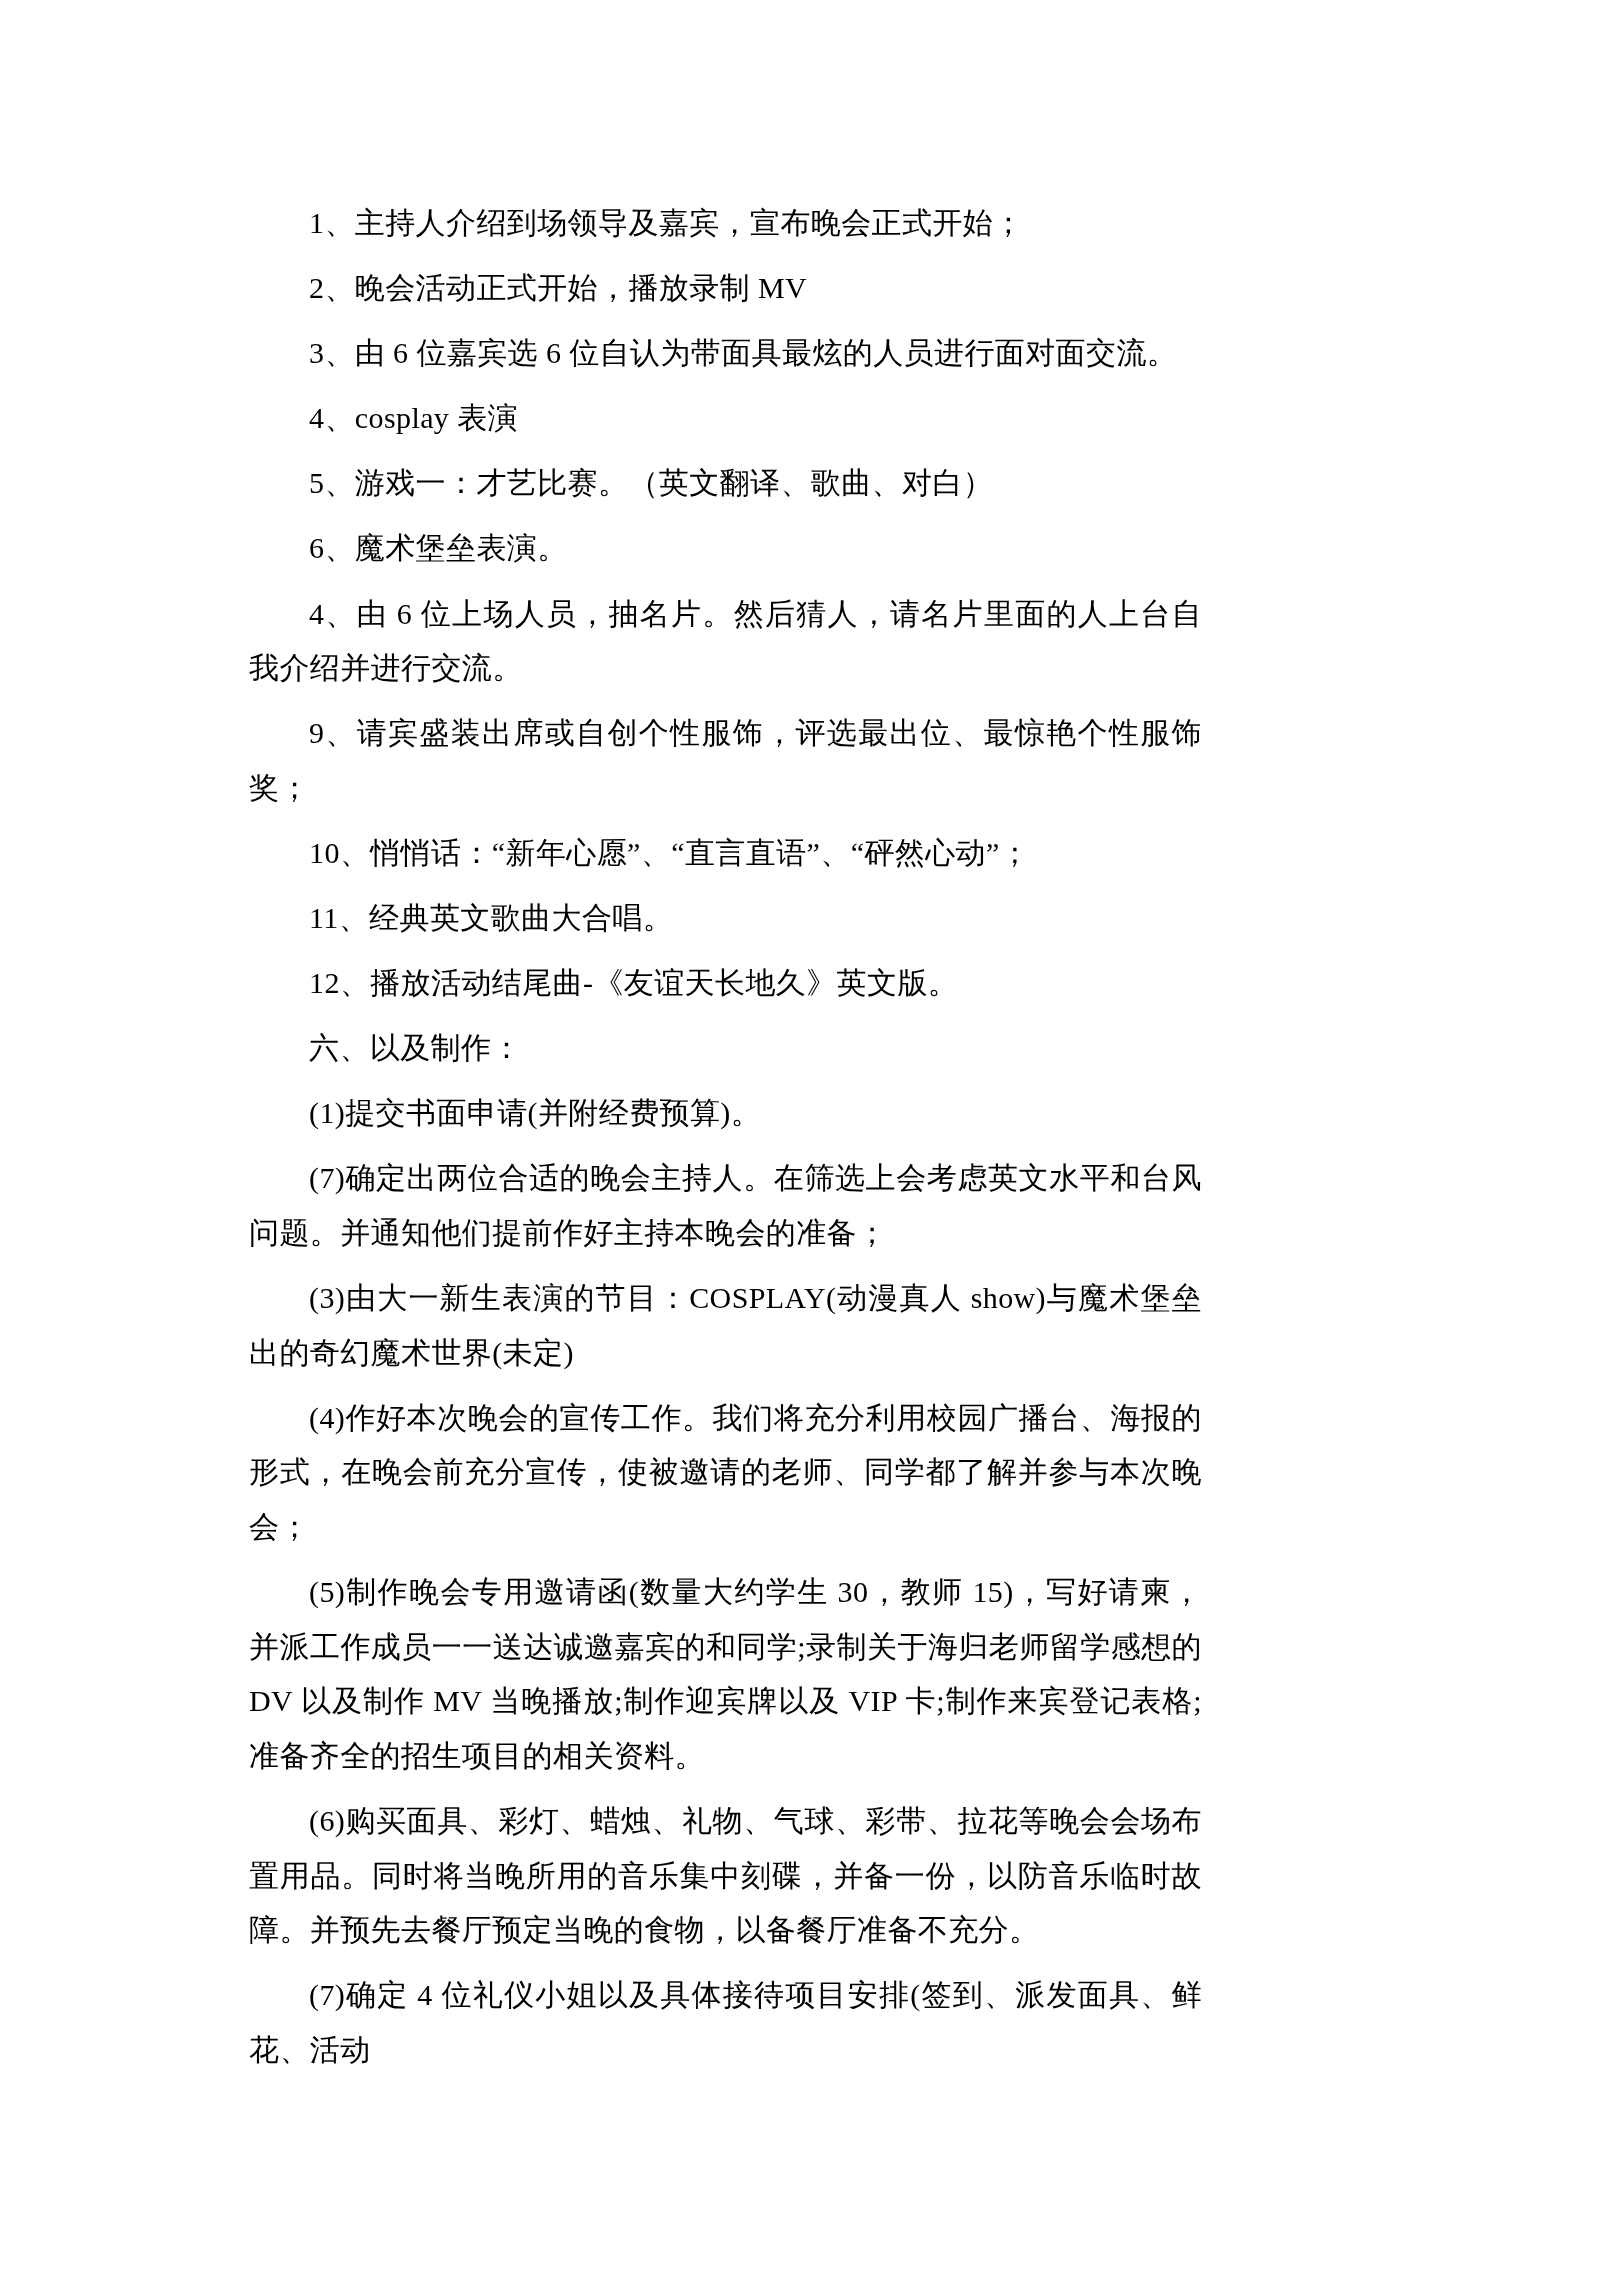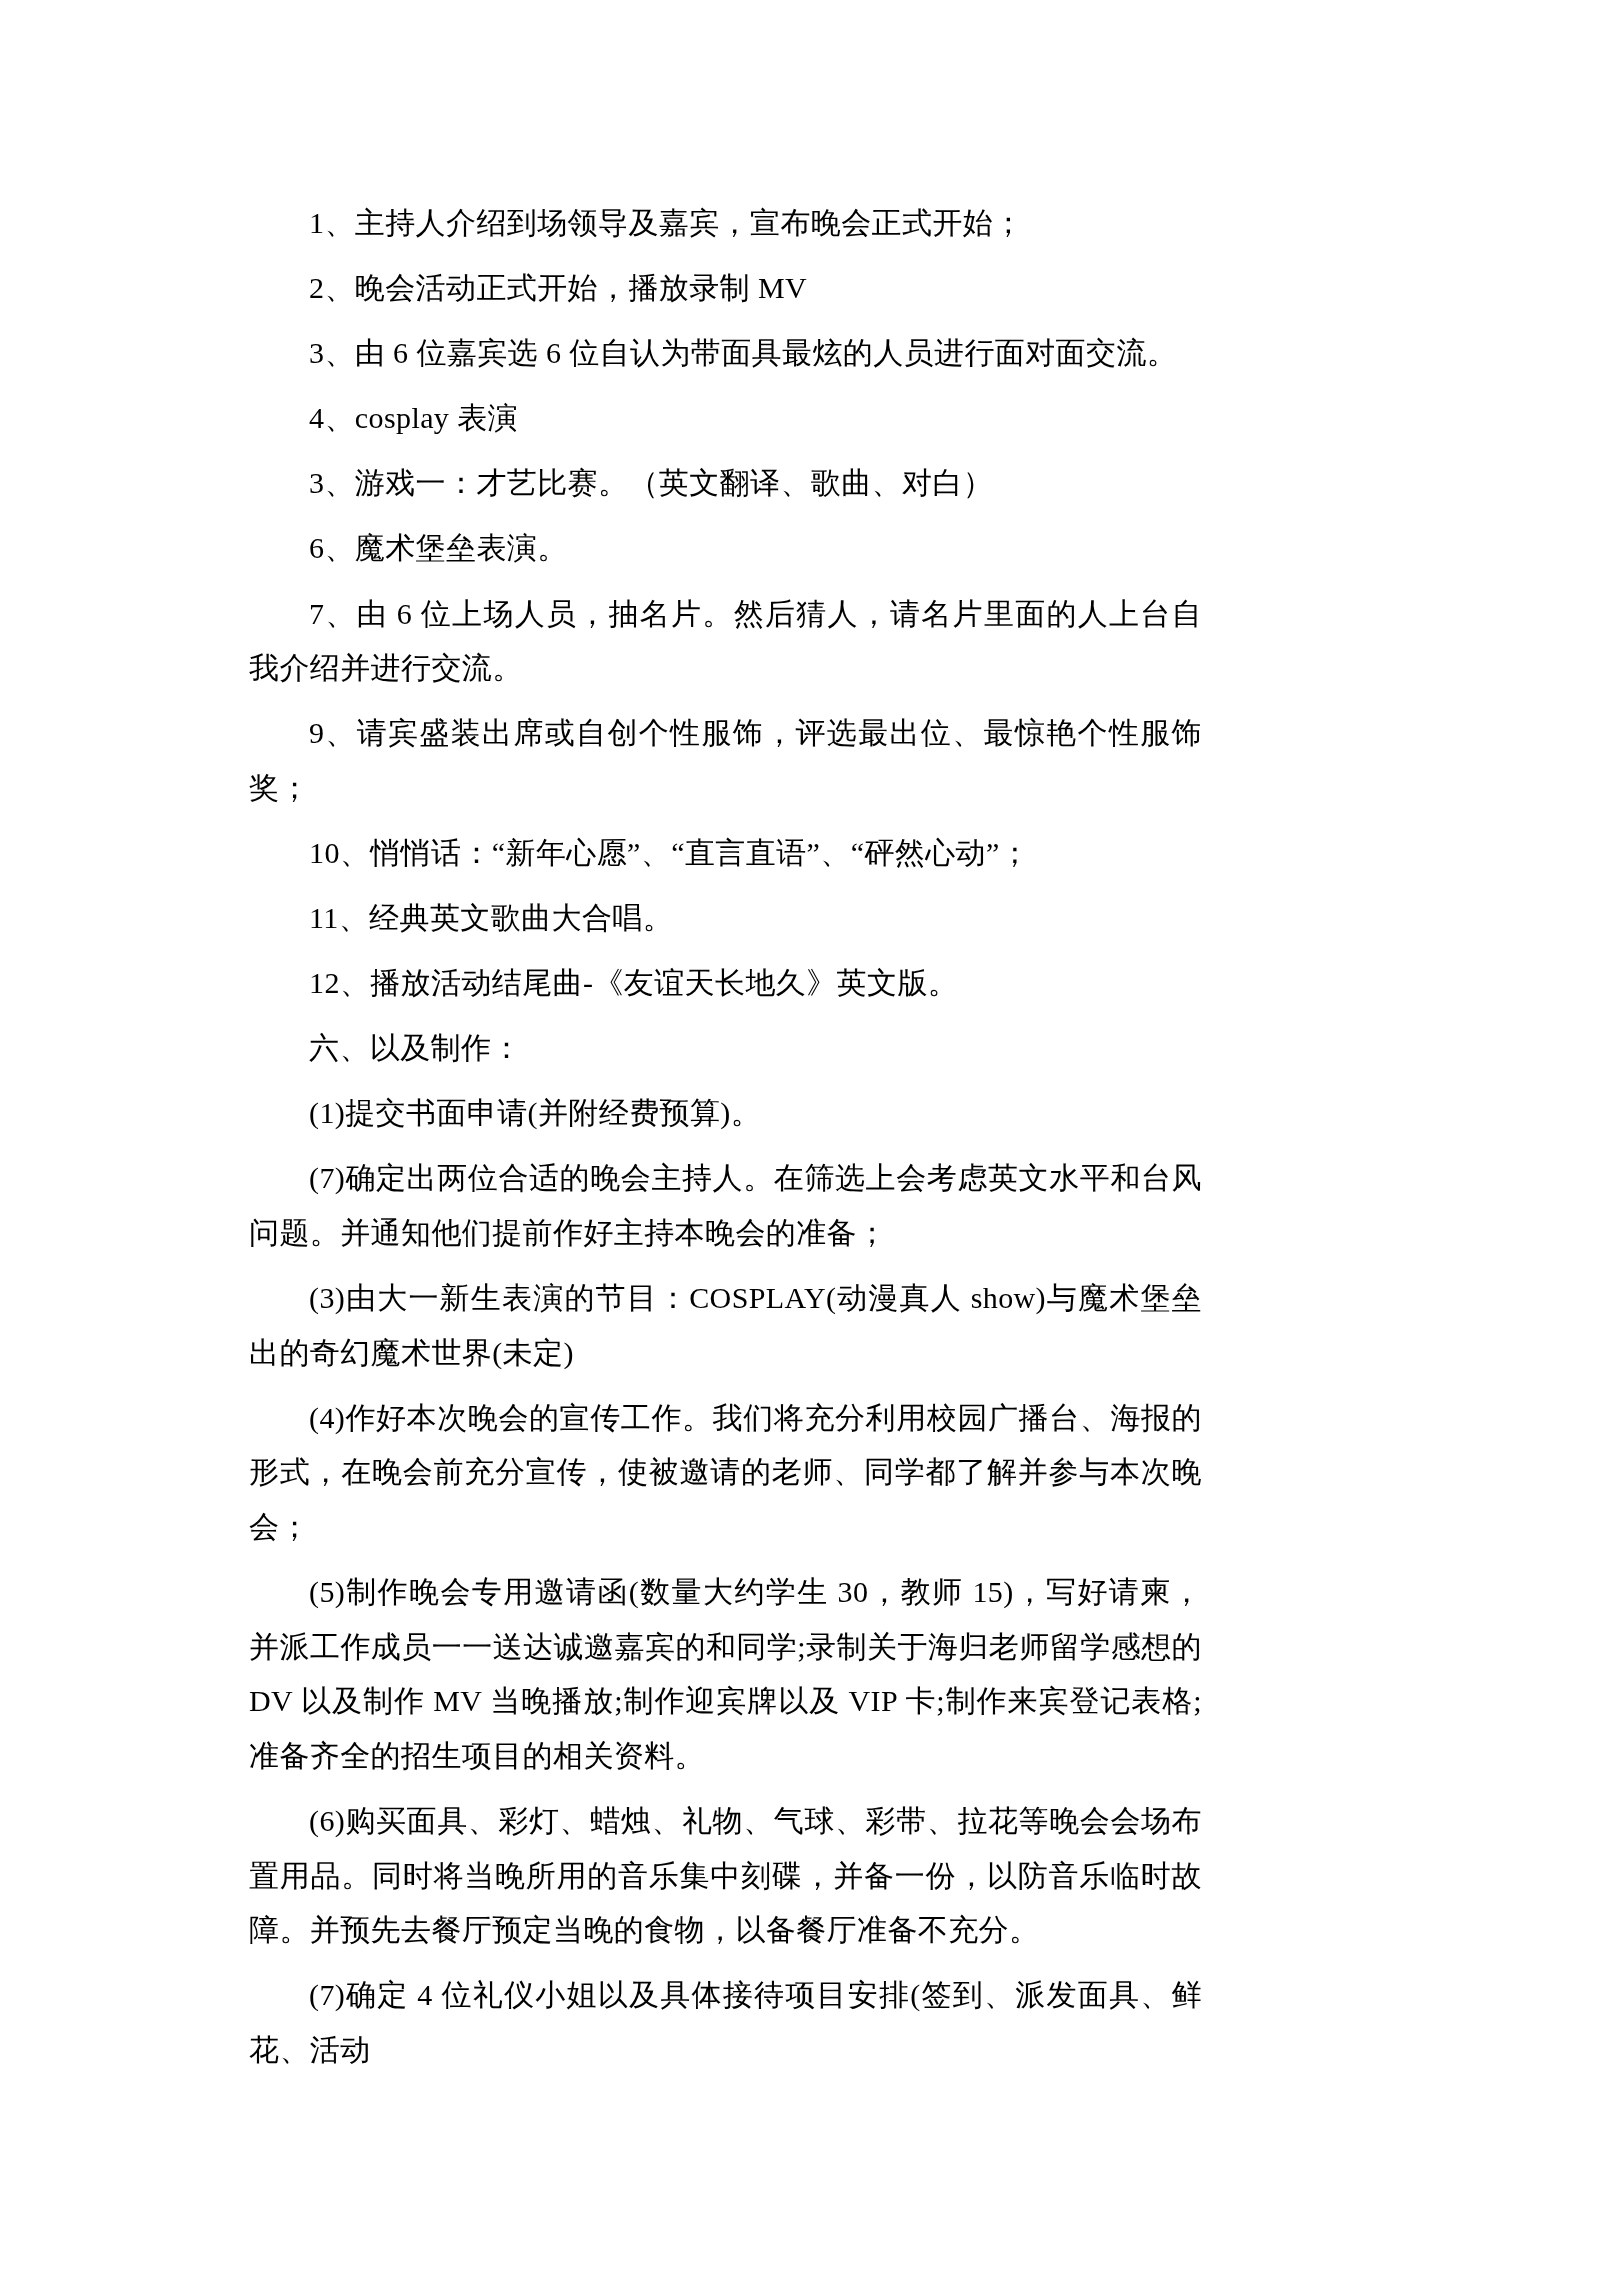--- a/index.html
+++ b/index.html
@@ -35,23 +35,23 @@
 </style>
 </head>
 <body>
 
 <div class="page">
   <div class="doc-body">
     <p class="para">1、主持人介绍到场领导及嘉宾，宣布晚会正式开始；</p>
     <p class="para">2、晚会活动正式开始，播放录制 MV</p>
     <p class="para">3、由 6 位嘉宾选 6 位自认为带面具最炫的人员进行面对面交流。</p>
     <p class="para">4、cosplay 表演</p>
-    <p class="para">3、游戏一：才艺比赛。（英文翻译、歌曲、对白）</p>
+    <p class="para">5、游戏一：才艺比赛。（英文翻译、歌曲、对白）</p>
     <p class="para">6、魔术堡垒表演。</p>
-    <p class="para">7、由 6 位上场人员，抽名片。然后猜人，请名片里面的人上台自我介绍并进行交流。</p>
+    <p class="para">4、由 6 位上场人员，抽名片。然后猜人，请名片里面的人上台自我介绍并进行交流。</p>
     <p class="para">9、请宾盛装出席或自创个性服饰，评选最出位、最惊艳个性服饰奖；</p>
     <p class="para">10、悄悄话：“新年心愿”、“直言直语”、“砰然心动”；</p>
     <p class="para">11、经典英文歌曲大合唱。</p>
     <p class="para">12、播放活动结尾曲-《友谊天长地久》英文版。</p>
     <p class="para">六、以及制作：</p>
     <p class="para">(1)提交书面申请(并附经费预算)。</p>
     <p class="para">(7)确定出两位合适的晚会主持人。在筛选上会考虑英文水平和台风问题。并通知他们提前作好主持本晚会的准备；</p>
     <p class="para">(3)由大一新生表演的节目：COSPLAY(动漫真人 show)与魔术堡垒出的奇幻魔术世界(未定)</p>
     <p class="para">(4)作好本次晚会的宣传工作。我们将充分利用校园广播台、海报的形式，在晚会前充分宣传，使被邀请的老师、同学都了解并参与本次晚会；</p>
     <p class="para">(5)制作晚会专用邀请函(数量大约学生 30，教师 15)，写好请柬，并派工作成员一一送达诚邀嘉宾的和同学;录制关于海归老师留学感想的 DV 以及制作 MV 当晚播放;制作迎宾牌以及 VIP 卡;制作来宾登记表格;准备齐全的招生项目的相关资料。</p>

